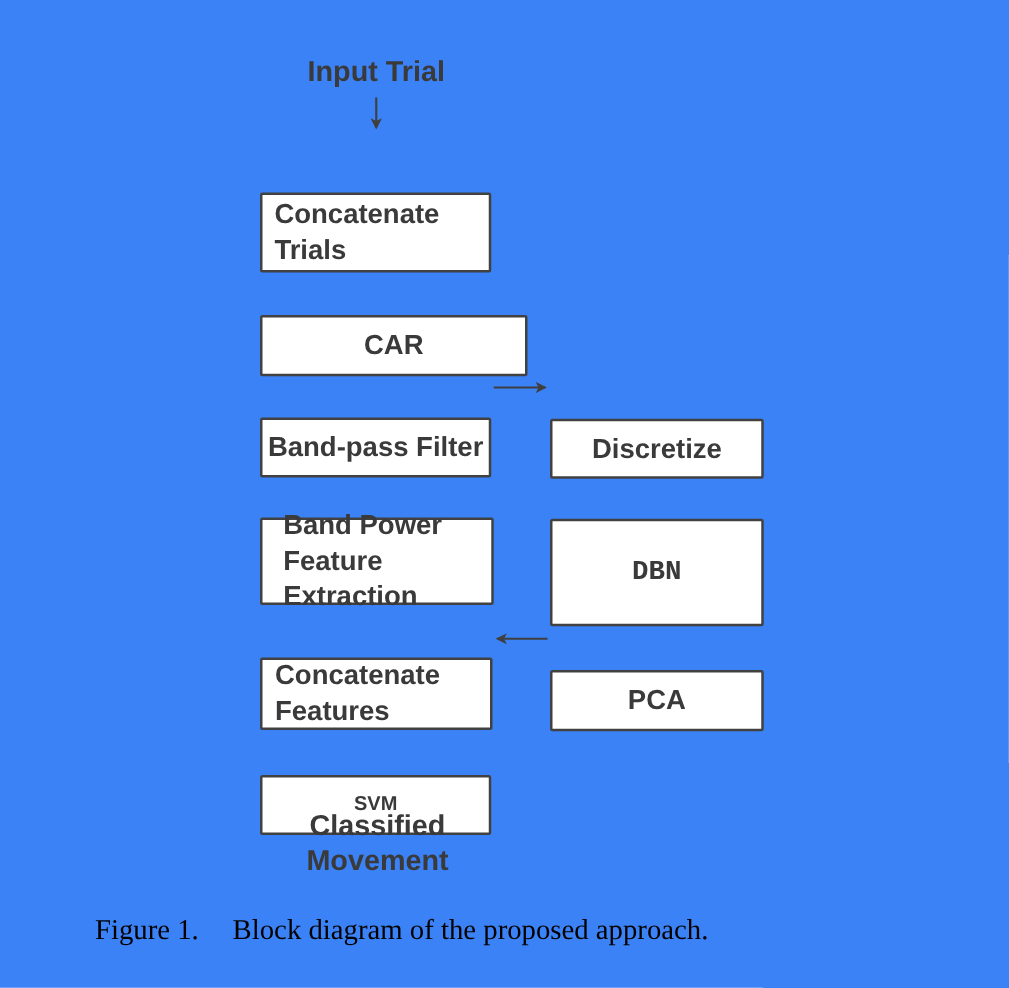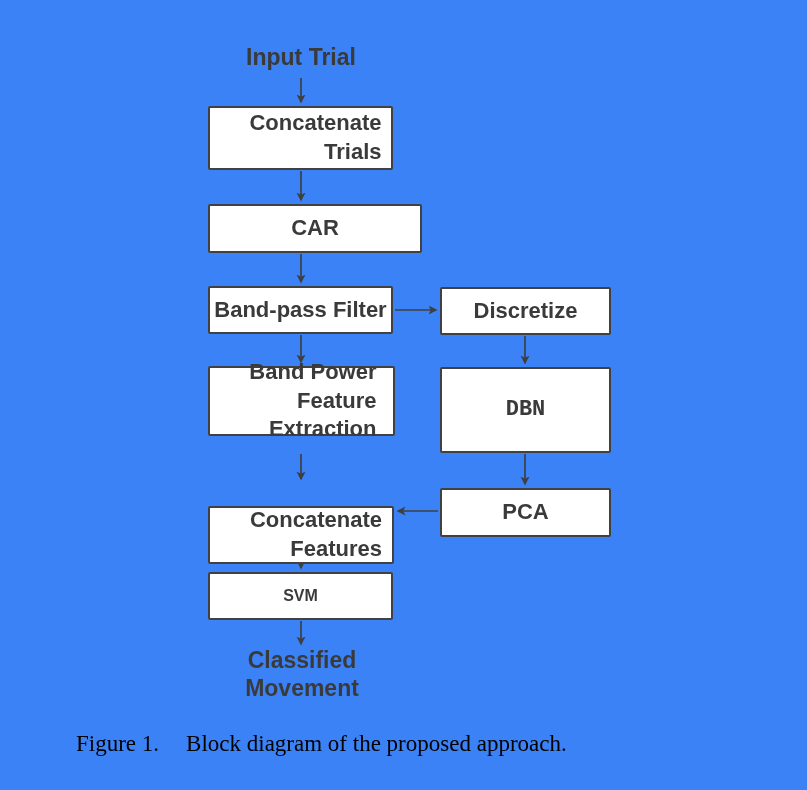--- a/index.html
+++ b/index.html
@@ -19,25 +19,26 @@
   }
   .box {
     position: absolute;
     box-sizing: border-box;
     border: 2.5px solid #414141;
     border-radius: 2px;
     background: #ffffff;
     display: flex;
     align-items: center;
     justify-content: center;
-    text-align: right;
+    text-align: left;
     font-weight: bold;
     color: #3a3a3a;
     font-size: 22px;
     line-height: 1.3;
+    margin-top: 48px;
   }
   .box .lbl { display: inline-block; }
   .lbl.narrow   { max-width: 150px; }
   .lbl.narrow2  { max-width: 162px; }
   .freelabel {
     position: absolute;
     text-align: center;
     font-weight: bold;
     color: #3a3a3a;
     font-size: 23px;
@@ -91,21 +92,21 @@
   </div>
 
   <div class="box" style="left:208px; top:286px; width:185px; height:48px;">
     <span class="lbl">Band-pass Filter</span>
   </div>
 
   <div class="box" style="left:208px; top:366px; width:187px; height:70px;">
     <span class="lbl narrow">Band Power Feature Extraction</span>
   </div>
 
-  <div class="box" style="left:208px; top:506px; width:186px; height:58px;">
+  <div class="box" style="left:208px; top:478px; width:186px; height:58px;">
     <span class="lbl narrow2">Concatenate Features</span>
   </div>
 
   <div class="box" style="left:208px; top:572px; width:185px; height:48px; font-size:16px;">
     <span class="lbl">SVM</span>
   </div>
 
   <div class="box" style="left:440px; top:287px; width:171px; height:48px;">
     <span class="lbl">Discretize</span>
   </div>

